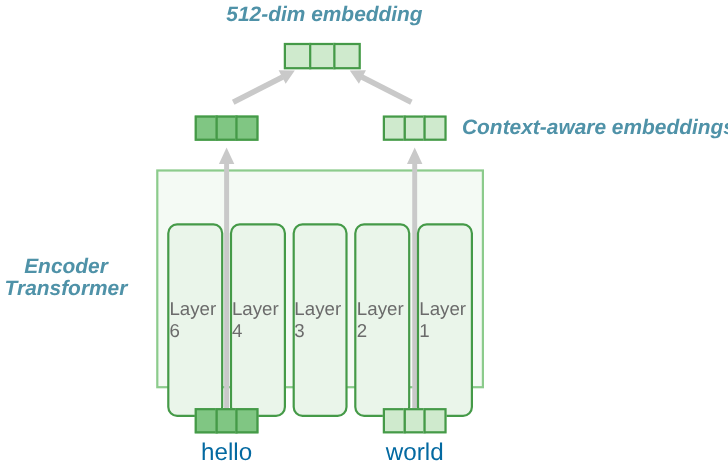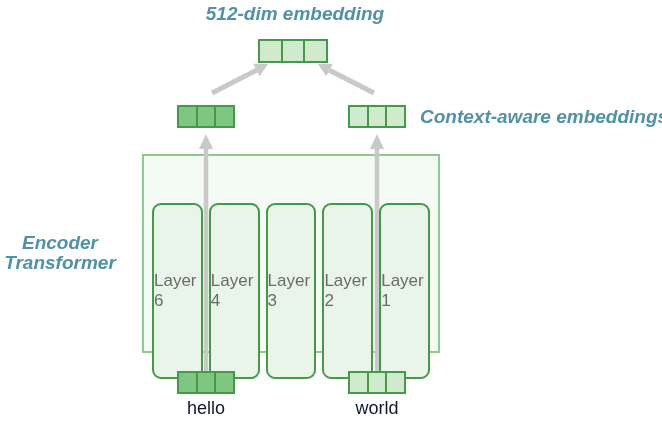--- a/index.html
+++ b/index.html
@@ -11,21 +11,21 @@
 
   
   .teal {
     color:#4f92a8; font-size:19px; font-weight:600; line-height:21px;
     white-space:nowrap;
     font-style:italic;
   }
   .centerx { transform:translateX(-50%); text-align:center; }
 
   
-  .gray { color:#0f172a; font-size:18px; white-space:nowrap; }
+  .gray { color:#0369a1; font-size:22px; white-space:nowrap; }
 
   
   .token { position:absolute; display:flex; z-index:5; }
   .token .cell {
     flex:1; box-sizing:border-box; border:2px solid #459a48;
   }
   .token .cell + .cell { margin-left:-2px; }
   .token.medium .cell { background:#80c683; }
   .token.light  .cell { background:#cfeacd; }
 

